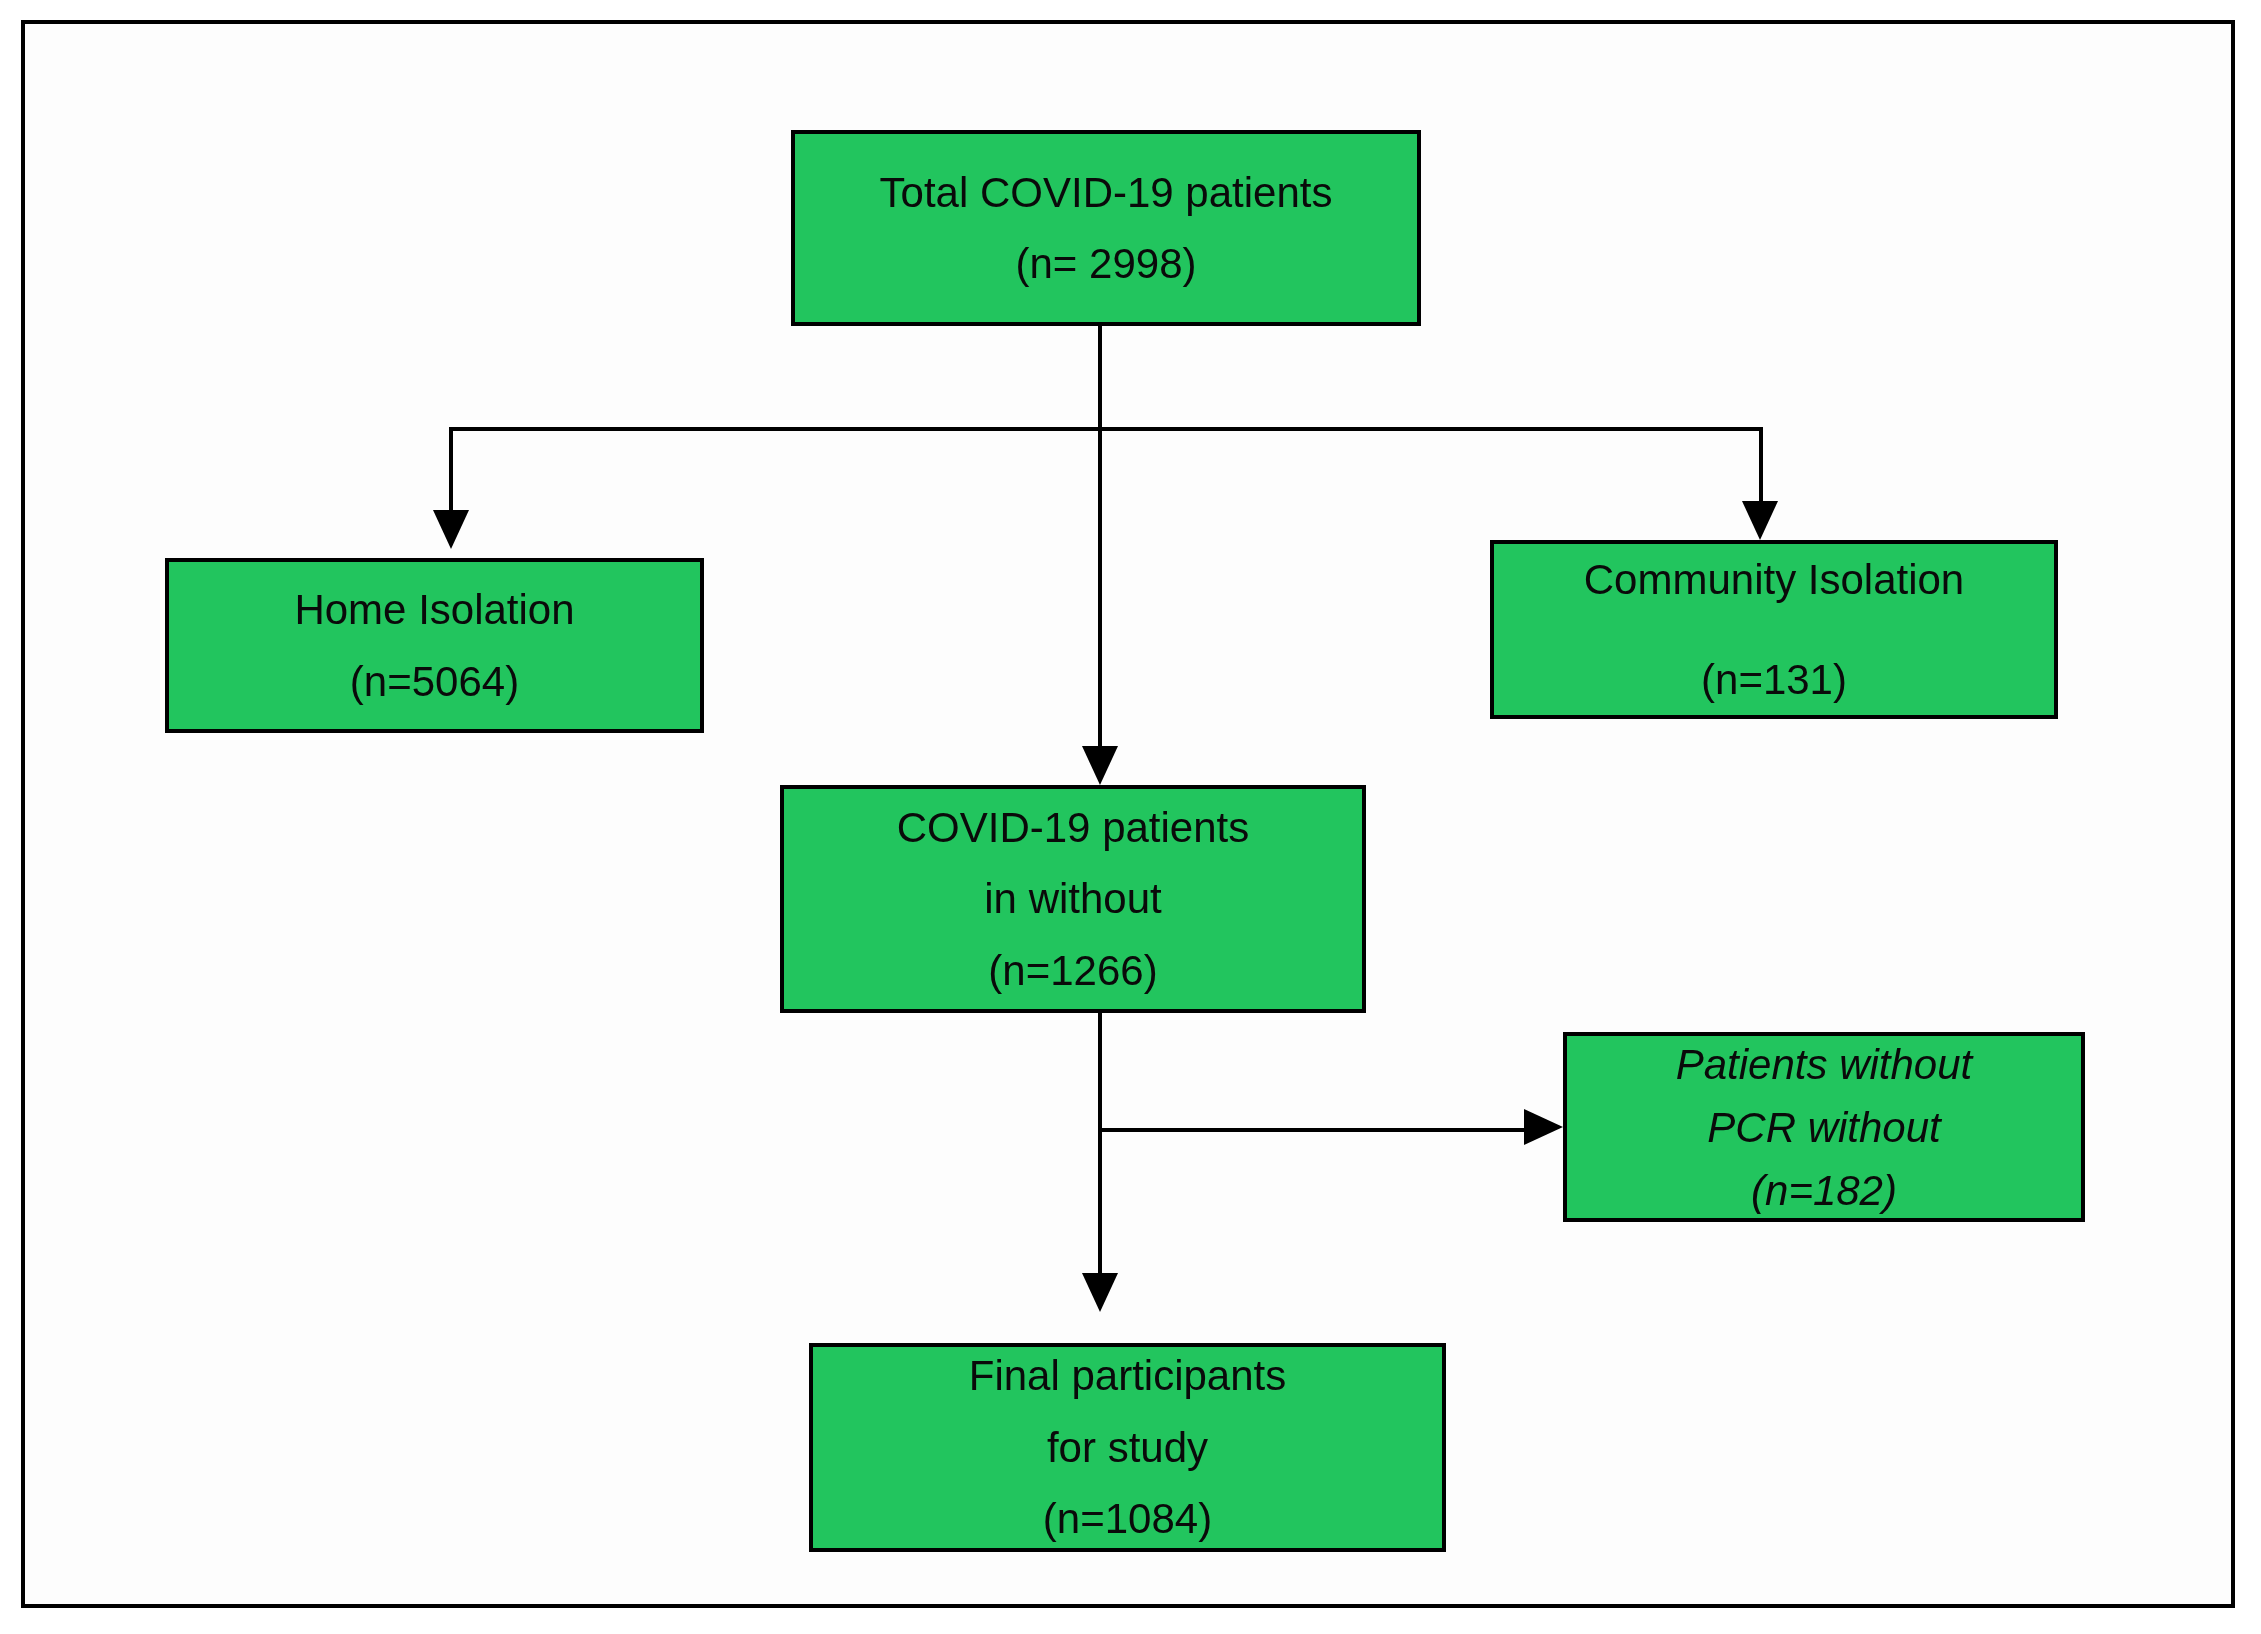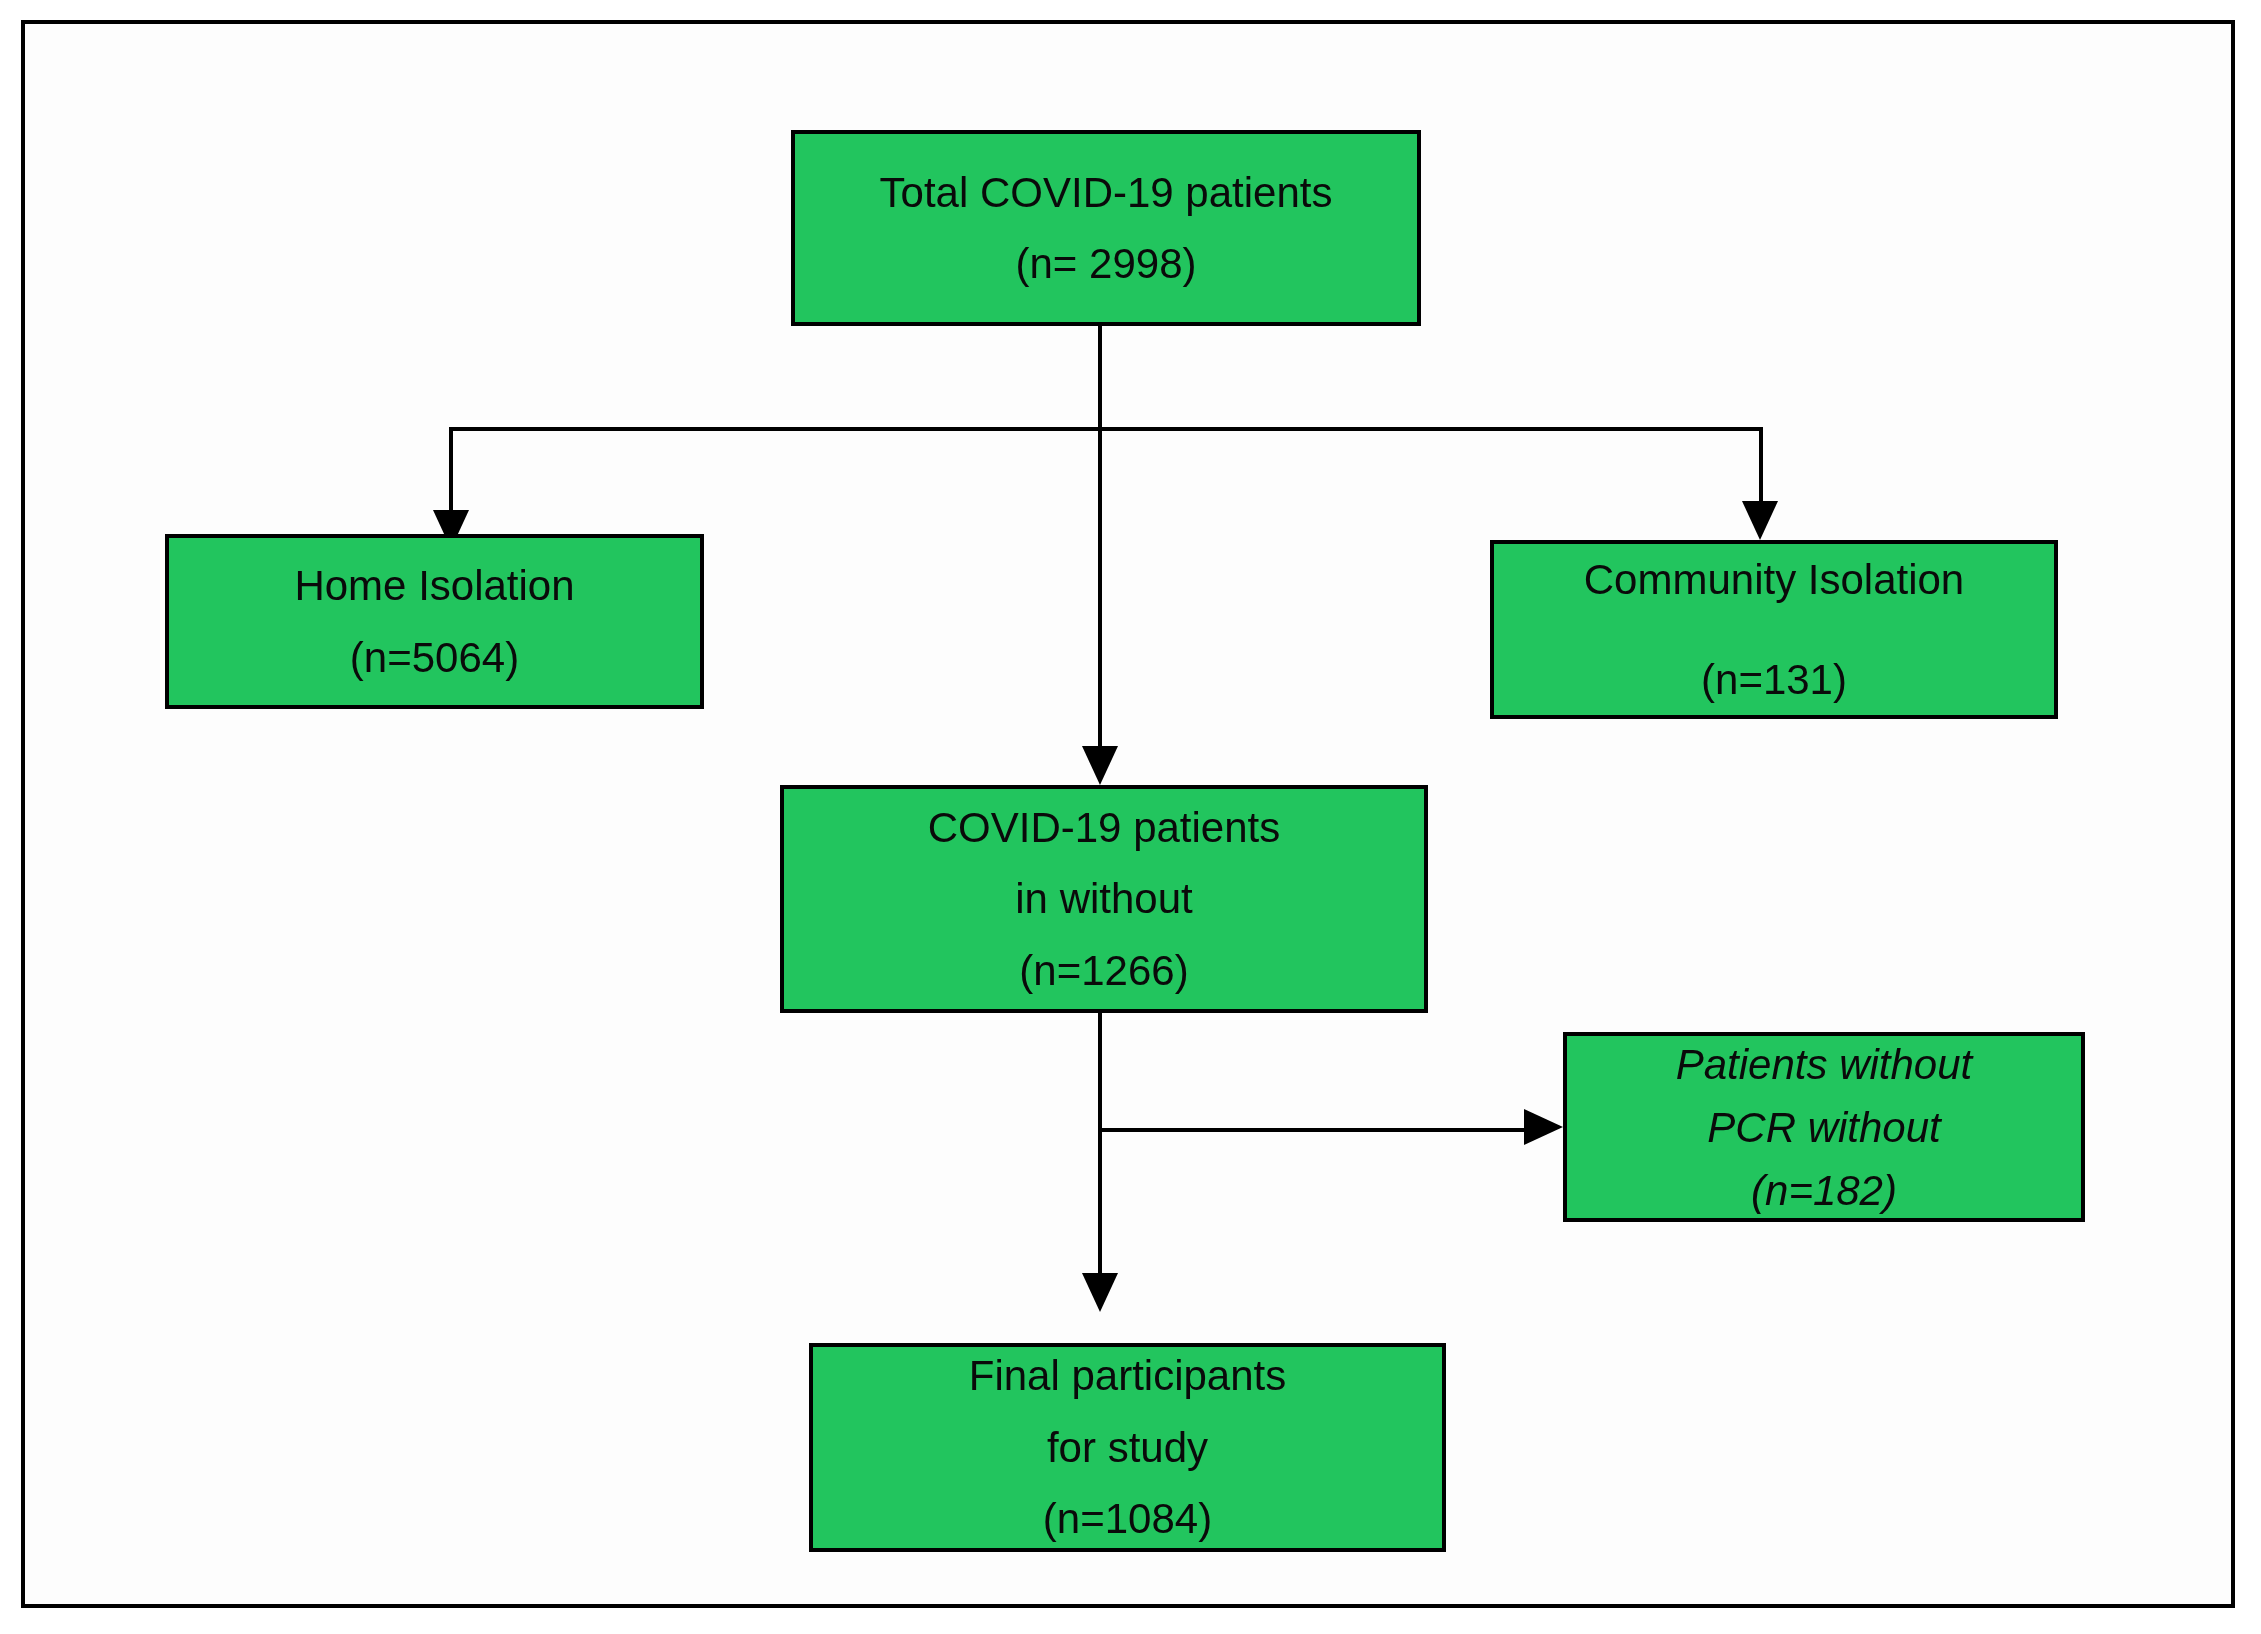--- a/index.html
+++ b/index.html
@@ -28,23 +28,23 @@
     display: flex;
     flex-direction: column;
     align-items: center;
     justify-content: center;
     text-align: center;
     font-size: 42px;
     line-height: 1.7;
     white-space: nowrap;
   }
   .box-total     { left: 791px; top: 130px;  width: 630px; height: 196px; }
-  .box-home      { left: 165px;  top: 534px;  width: 539px; height: 175px; }
+  .box-home      { left: 165px;  top: 558px;  width: 539px; height: 175px; }
   .box-community { left: 1490px; top: 540px;  width: 568px; height: 179px; gap: 28px; }
-  .box-hospital  { left: 780px; top: 785px; width: 648px; height: 228px; }
+  .box-hospital  { left: 780px; top: 785px; width: 586px; height: 228px; }
   .box-pcr       { left: 1563px; top: 1032px; width: 522px; height: 190px; line-height: 1.5; font-style: italic; }
   .box-final     { left: 809px; top: 1313px; width: 637px; height: 209px; margin-top: 30px; }
 
   .vline, .hline { position: absolute; background: #000000; }
   .v-total-down    { left: 1098px; top: 324px;  width: 4.2px;    height: 105px; }
   .h-branch-top    { left: 449px;  top: 427px;  width: 1313px; height: 4.2px;   }
   .v-to-home       { left: 449px;  top: 427px;  width: 4.2px;    height: 86px; }
   .v-to-community  { left: 1759px; top: 427px;  width: 4.2px;    height: 77px; }
   .v-to-hospital   { left: 1098px; top: 427px;  width: 4.2px;    height: 319px; }
   .v-to-final      { left: 1098px; top: 1013px; width: 4.2px;    height: 260px; }

